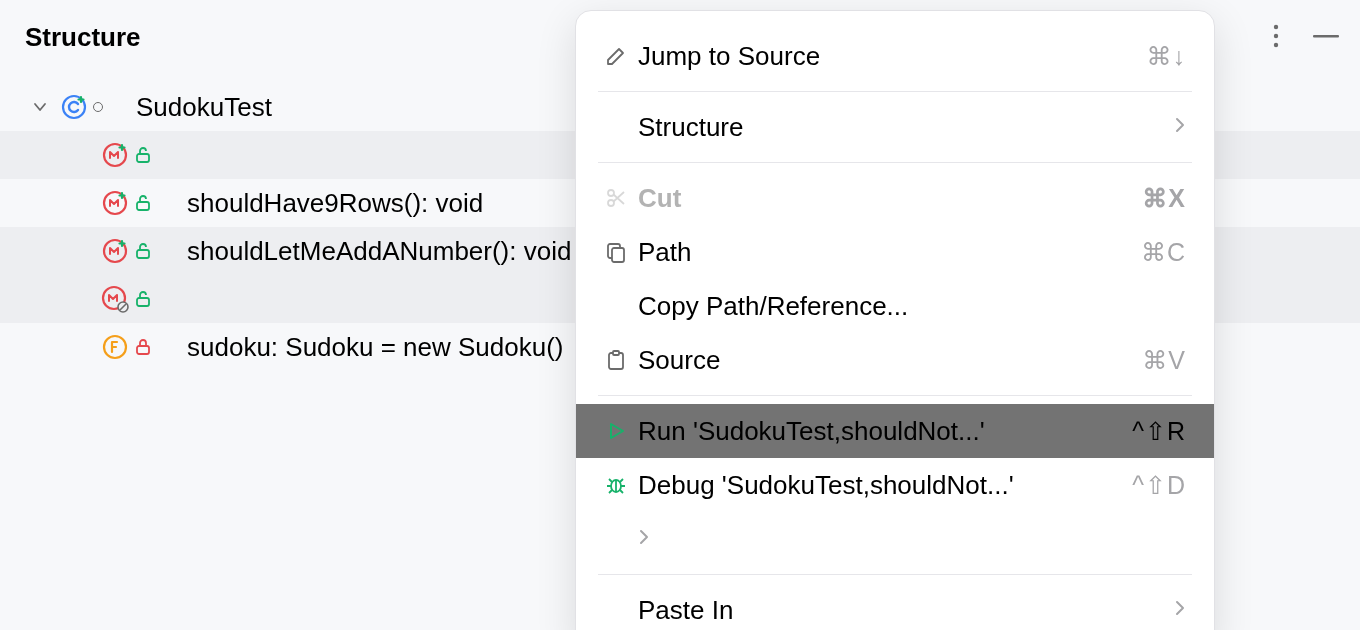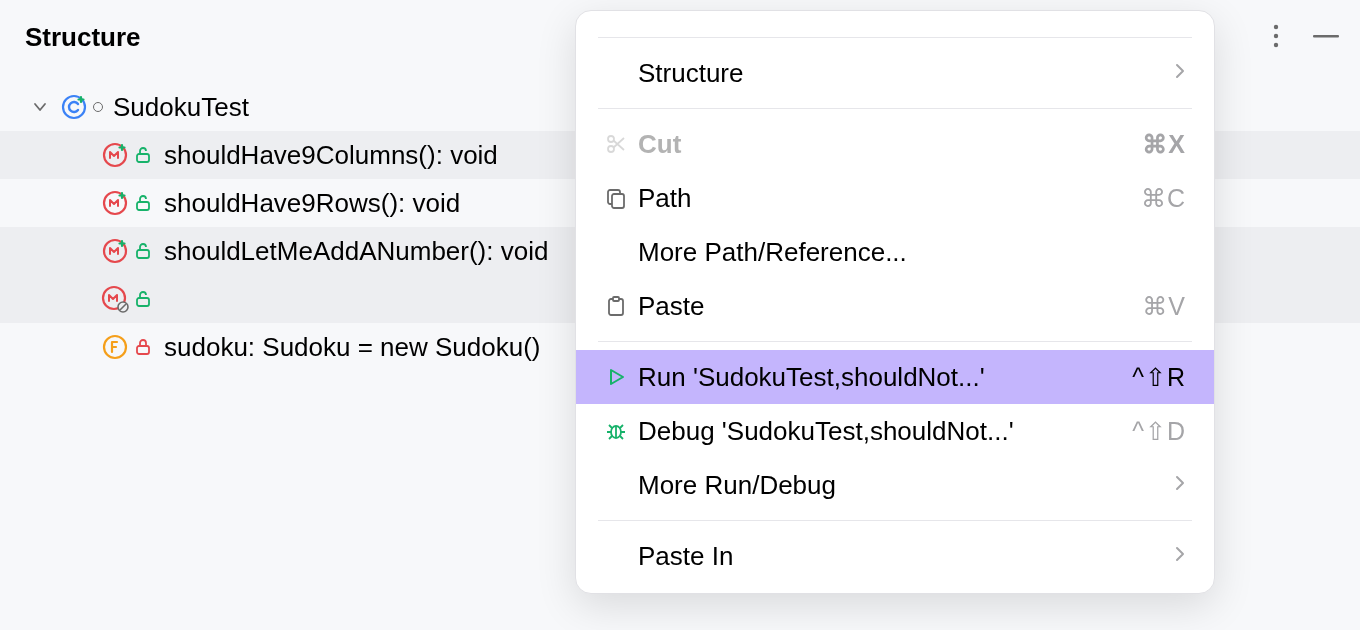--- a/index.html
+++ b/index.html
@@ -62,20 +62,21 @@
       margin-right: 10px;
     }
     .lock-open {
       display: inline-flex;
       width: 18px;
       height: 18px;
       margin-right: 12px;
     }
     .tree-label {
       white-space: nowrap;
+      margin-left: 23px;
     }
 
     
     .top-toolbar {
       position: absolute;
       top: 22px;
       right: 20px;
       display: flex;
       align-items: center;
       gap: 22px;
@@ -108,21 +109,21 @@
       height: 54px;
       padding: 0 28px 0 22px;
       font-size: 26px;
       color: #000;
     }
     .menu-item.disabled {
       color: #b3b3b3;
       font-weight: bold;
     }
     .menu-item.highlight {
-      background: #c4b5fd;
+      background: #737373;
     }
     .menu-icon {
       width: 36px;
       display: inline-flex;
       align-items: center;
       justify-content: center;
       margin-right: 4px;
       color: #6b6b6b;
     }
     .menu-icon.disabled svg { opacity: 0.5; }
@@ -180,21 +181,20 @@
           <path d="M8 16 V10 L12 14 L16 10 V16" stroke="#e5484d" stroke-width="2" fill="none" stroke-linecap="round" stroke-linejoin="round"></path>
           <path d="M20 3 L20 8 M17.5 5.5 L22.5 5.5" stroke="#17b26a" stroke-width="2.2" stroke-linecap="round"></path>
         </svg>
       </span>
       <span class="lock-open">
         <svg width="18" height="18" viewBox="0 0 18 18">
             <rect x="3" y="8" width="12" height="8" rx="2" fill="none" stroke="#17b26a" stroke-width="1.8"></rect>
             <path d="M6 8 V5 a3 3 0 0 1 6 0" stroke="#17b26a" stroke-width="1.8" fill="none"></path>
           </svg>
       </span>
-      <span class="tree-label">shouldHave9Columns(): void</span>
     </div>
 
     <div class="tree-row">
       <span class="indent-2"></span>
       <span class="icon-slot">
         <svg width="26" height="26" viewBox="0 0 26 26">
           <circle cx="13" cy="13" r="11" fill="none" stroke="#e5484d" stroke-width="2.2"></circle>
           <path d="M8 16 V10 L12 14 L16 10 V16" stroke="#e5484d" stroke-width="2" fill="none" stroke-linecap="round" stroke-linejoin="round"></path>
           <path d="M20 3 L20 8 M17.5 5.5 L22.5 5.5" stroke="#17b26a" stroke-width="2.2" stroke-linecap="round"></path>
         </svg>
@@ -273,20 +273,29 @@
       </svg>
   </span>
   <span class="tb-icon">
     <svg width="26" height="4" viewBox="0 0 26 4">
         <rect x="0" y="1" width="26" height="2.4" rx="1" fill="#6b6b6b"></rect>
       </svg>
   </span>
 </div>
 
 <div class="context-menu">
+  <div class="menu-item">
+    <span class="menu-icon">
+      <svg width="24" height="24" viewBox="0 0 24 24">
+          <path d="M4 20 L4 16 L15 5 L19 9 L8 20 Z" fill="none" stroke="#6b6b6b" stroke-width="1.8" stroke-linejoin="round"></path>
+        </svg>
+    </span>
+    <span class="menu-label">Jump to Source</span>
+    <span class="menu-shortcut">⌘↓</span>
+  </div>
 
   <div class="menu-separator"></div>
 
   <div class="menu-item">
     <span class="menu-icon"></span>
     <span class="menu-label">Structure</span>
     <span class="menu-arrow">
       <svg width="12" height="18" viewBox="0 0 12 18">
           <path d="M3 3 L9 9 L3 15" stroke="#a5a5a8" stroke-width="2" fill="none" stroke-linecap="round" stroke-linejoin="round"></path>
         </svg>
@@ -313,31 +322,31 @@
           <rect x="4" y="4" width="12" height="14" rx="2" fill="none" stroke="#6b6b6b" stroke-width="1.8"></rect>
           <rect x="8" y="8" width="12" height="14" rx="2" fill="#fff" stroke="#6b6b6b" stroke-width="1.8"></rect>
         </svg>
     </span>
     <span class="menu-label">Path</span>
     <span class="menu-shortcut">⌘C</span>
   </div>
 
   <div class="menu-item">
     <span class="menu-icon"></span>
-    <span class="menu-label">More Path/Reference...</span>
+    <span class="menu-label">Copy Path/Reference...</span>
   </div>
 
   <div class="menu-item">
     <span class="menu-icon">
       <svg width="24" height="24" viewBox="0 0 24 24">
           <rect x="5" y="5" width="14" height="16" rx="2" fill="none" stroke="#6b6b6b" stroke-width="1.8"></rect>
           <rect x="9" y="3" width="6" height="4" rx="1" fill="#fff" stroke="#6b6b6b" stroke-width="1.8"></rect>
         </svg>
     </span>
-    <span class="menu-label">Paste</span>
+    <span class="menu-label">Source</span>
     <span class="menu-shortcut">⌘V</span>
   </div>
 
   <div class="menu-separator"></div>
 
   <div class="menu-item highlight">
     <span class="menu-icon">
       <svg width="24" height="24" viewBox="0 0 24 24">
           <path d="M7 5 L19 12 L7 19 Z" fill="none" stroke="#17b26a" stroke-width="2" stroke-linejoin="round"></path>
         </svg>
@@ -352,21 +361,20 @@
         <ellipse cx="12" cy="13" rx="5" ry="6" fill="none" stroke="#17b26a" stroke-width="1.8"></ellipse>
         <path d="M12 7 V19 M7 13 H3 M17 13 H21 M8 9 L5 6 M16 9 L19 6 M8 17 L5 20 M16 17 L19 20" stroke="#17b26a" stroke-width="1.8"></path>
       </svg>
     </span>
     <span class="menu-label">Debug 'SudokuTest,shouldNot...'</span>
     <span class="menu-shortcut">^⇧D</span>
   </div>
 
   <div class="menu-item">
     <span class="menu-icon"></span>
-    <span class="menu-label">More Run/Debug</span>
     <span class="menu-arrow">
       <svg width="12" height="18" viewBox="0 0 12 18">
           <path d="M3 3 L9 9 L3 15" stroke="#a5a5a8" stroke-width="2" fill="none" stroke-linecap="round" stroke-linejoin="round"></path>
         </svg>
     </span>
   </div>
 
   <div class="menu-separator"></div>
 
   <div class="menu-item">

